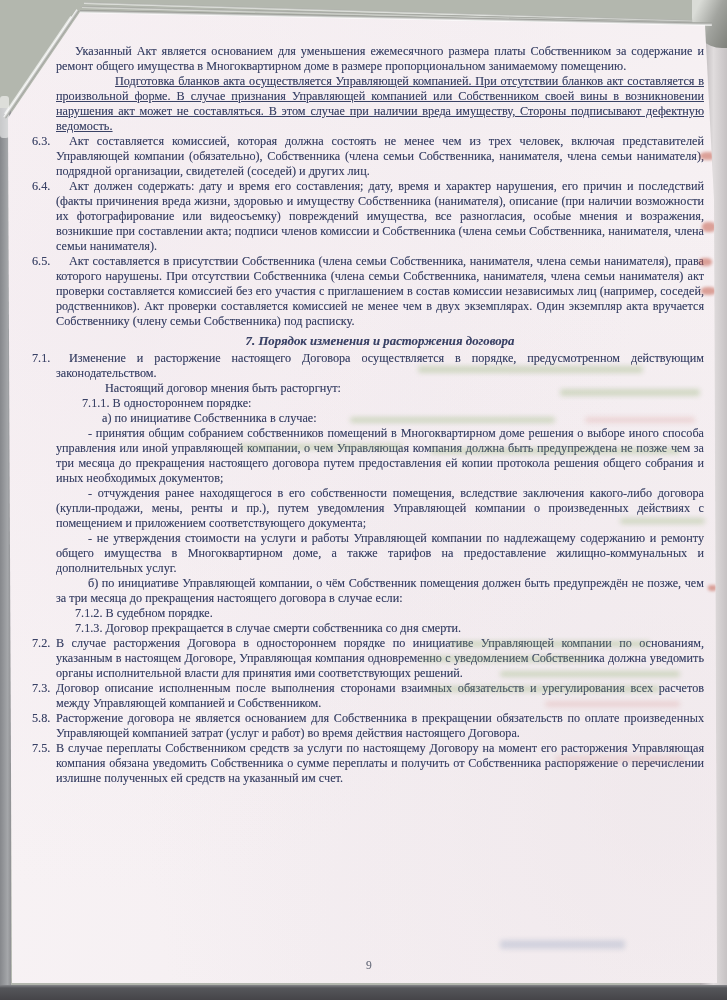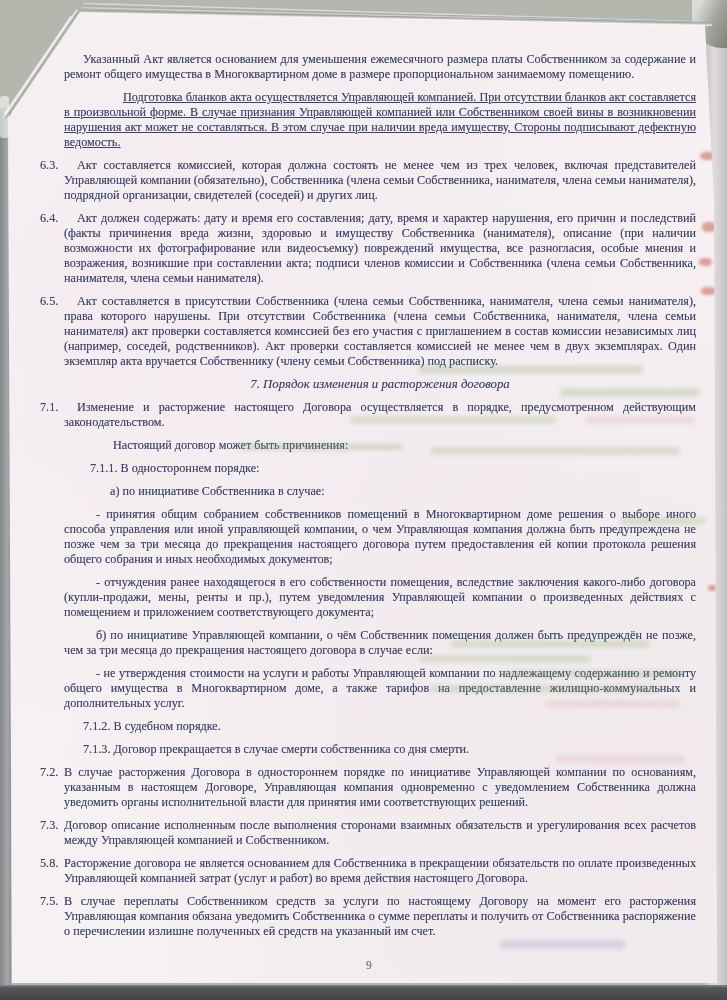--- a/index.html
+++ b/index.html
@@ -38,26 +38,26 @@
         clip-path:polygon(80px 12px,400px 18px,705px 25px,714px 200px,717px 983px,12px 983px,8px 118px);
         background:
           radial-gradient(ellipse at 15% 30%,rgba(238,226,233,.35),transparent 60%),
           radial-gradient(ellipse at 90% 80%,rgba(233,224,229,.45),transparent 55%),
           linear-gradient(100deg,#f8f3f5,#f5eff2 55%,#f7f1f3);}
 
   
   .t-wrap{position:absolute;left:56px;top:44px;width:648px;
           font-size:12.2px;line-height:15px;color:#3a4266;text-align:justify;
           text-shadow:0 0 .5px rgba(58,66,102,.45);}
-  .t-wrap p{margin:8px;}
+  .t-wrap p{margin:0;}
   .p-first{margin-left:28px;text-indent:19px;}
   .p-ind2{margin-left:28px;text-indent:59px;text-decoration:underline;}
   .n6{margin-left:28px;text-indent:-24px;}
   .n6 .no{display:inline-block;width:37px;text-indent:0;}
-  .hdr{text-align:center;font-weight:normal;font-style:italic;font-size:12.8px;
+  .hdr{text-align:center;font-weight:bold;font-style:italic;font-size:12.8px;
        margin:5px 0 2px 0 !important;}
   .p-nast{text-indent:49px;}
   .p-711{text-indent:26px;}
   .p-a{text-indent:46px;}
   .p-dash{text-indent:32px;}
   .p-71x{text-indent:19px;}
   .n7{margin-left:36px;text-indent:-24px;}
   .n7 .no{display:inline-block;width:24px;text-indent:0;}
   .pageno{position:absolute;left:366px;top:959px;font-size:11.5px;color:#6e7280;
           text-shadow:0 0 .5px rgba(110,114,128,.5);}
@@ -88,27 +88,27 @@
     <div class="t-wrap">
       <p class="p-first"><span>Указанный Акт является основанием для уменьшения ежемесячного размера платы Собственником за содержание и ремонт общего имущества в Многоквартирном доме в размере пропорциональном занимаемому помещению.</span></p>
       <p class="p-ind2"><span>Подготовка бланков акта осуществляется Управляющей компанией. При отсутствии бланков акт составляется в произвольной форме. В случае признания Управляющей компанией или Собственником своей вины в возникновении нарушения акт может не составляться. В этом случае при наличии вреда имуществу, Стороны подписывают дефектную ведомость.</span></p>
       <p class="n6"><span class="no">6.3.</span><span>Акт составляется комиссией, которая должна состоять не менее чем из трех человек, включая представителей Управляющей компании (обязательно), Собственника (члена семьи Собственника, нанимателя, члена семьи нанимателя), подрядной организации, свидетелей (соседей) и других лиц.</span></p>
       <p class="n6"><span class="no">6.4.</span><span>Акт должен содержать: дату и время его составления; дату, время и характер нарушения, его причин и последствий (факты причинения вреда жизни, здоровью и имуществу Собственника (нанимателя), описание (при наличии возможности их фотографирование или видеосъемку) повреждений имущества, все разногласия, особые мнения и возражения, возникшие при составлении акта; подписи членов комиссии и Собственника (члена семьи Собственника, нанимателя, члена семьи нанимателя).</span></p>
       <p class="n6"><span class="no">6.5.</span><span>Акт составляется в присутствии Собственника (члена семьи Собственника, нанимателя, члена семьи нанимателя), права которого нарушены. При отсутствии Собственника (члена семьи Собственника, нанимателя, члена семьи нанимателя) акт проверки составляется комиссией без его участия с приглашением в состав комиссии независимых лиц (например, соседей, родственников). Акт проверки составляется комиссией не менее чем в двух экземплярах. Один экземпляр акта вручается Собственнику (члену семьи Собственника) под расписку.</span></p>
 
       <p class="hdr">7. Порядок изменения и расторжения договора</p>
 
       <p class="n6"><span class="no">7.1.</span><span>Изменение и расторжение настоящего Договора осуществляется в порядке, предусмотренном действующим законодательством.</span></p>
-      <p class="p-nast"><span>Настоящий договор может быть причинения:</span></p>
+      <p class="p-nast"><span>Настоящий договор мнения быть расторгнут:</span></p>
       <p class="p-711"><span>7.1.1. В одностороннем порядке:</span></p>
       <p class="p-a"><span>а) по инициативе Собственника в случае:</span></p>
       <p class="p-dash"><span>- принятия общим собранием собственников помещений в Многоквартирном доме решения о выборе иного способа управления или иной управляющей компании, о чем Управляющая компания должна быть предупреждена не позже чем за три месяца до прекращения настоящего договора путем предоставления ей копии протокола решения общего собрания и иных необходимых документов;</span></p>
       <p class="p-dash"><span>- отчуждения ранее находящегося в его собственности помещения, вследствие заключения какого-либо договора (купли-продажи, мены, ренты и пр.), путем уведомления Управляющей компании о произведенных действиях с помещением и приложением соответствующего документа;</span></p>
+      <p class="p-dash"><span>- не утверждения стоимости на услуги и работы Управляющей компании по надлежащему содержанию и ремонту общего имущества в Многоквартирном доме, а также тарифов на предоставление жилищно-коммунальных и дополнительных услуг.</span></p>
       <p class="p-dash"><span>б) по инициативе Управляющей компании, о чём Собственник помещения должен быть предупреждён не позже, чем за три месяца до прекращения настоящего договора в случае если:</span></p>
-      <p class="p-dash"><span>- не утверждения стоимости на услуги и работы Управляющей компании по надлежащему содержанию и ремонту общего имущества в Многоквартирном доме, а также тарифов на предоставление жилищно-коммунальных и дополнительных услуг.</span></p>
       <p class="p-71x"><span>7.1.2. В судебном порядке.</span></p>
       <p class="p-71x"><span>7.1.3. Договор прекращается в случае смерти собственника со дня смерти.</span></p>
       <p class="n7"><span class="no">7.2.</span><span>В случае расторжения Договора в одностороннем порядке по инициативе Управляющей компании по основаниям, указанным в настоящем Договоре, Управляющая компания одновременно с уведомлением Собственника должна уведомить органы исполнительной власти для принятия ими соответствующих решений.</span></p>
       <p class="n7"><span class="no">7.3.</span><span>Договор описание исполненным после выполнения сторонами взаимных обязательств и урегулирования всех расчетов между Управляющей компанией и Собственником.</span></p>
       <p class="n7"><span class="no">5.8.</span><span>Расторжение договора не является основанием для Собственника в прекращении обязательств по оплате произведенных Управляющей компанией затрат (услуг и работ) во время действия настоящего Договора.</span></p>
       <p class="n7"><span class="no">7.5.</span><span>В случае переплаты Собственником средств за услуги по настоящему Договору на момент его расторжения Управляющая компания обязана уведомить Собственника о сумме переплаты и получить от Собственника распоряжение о перечислении излишне полученных ей средств на указанный им счет.</span></p>
     </div>
 
     <div class="pageno">9</div>
 

